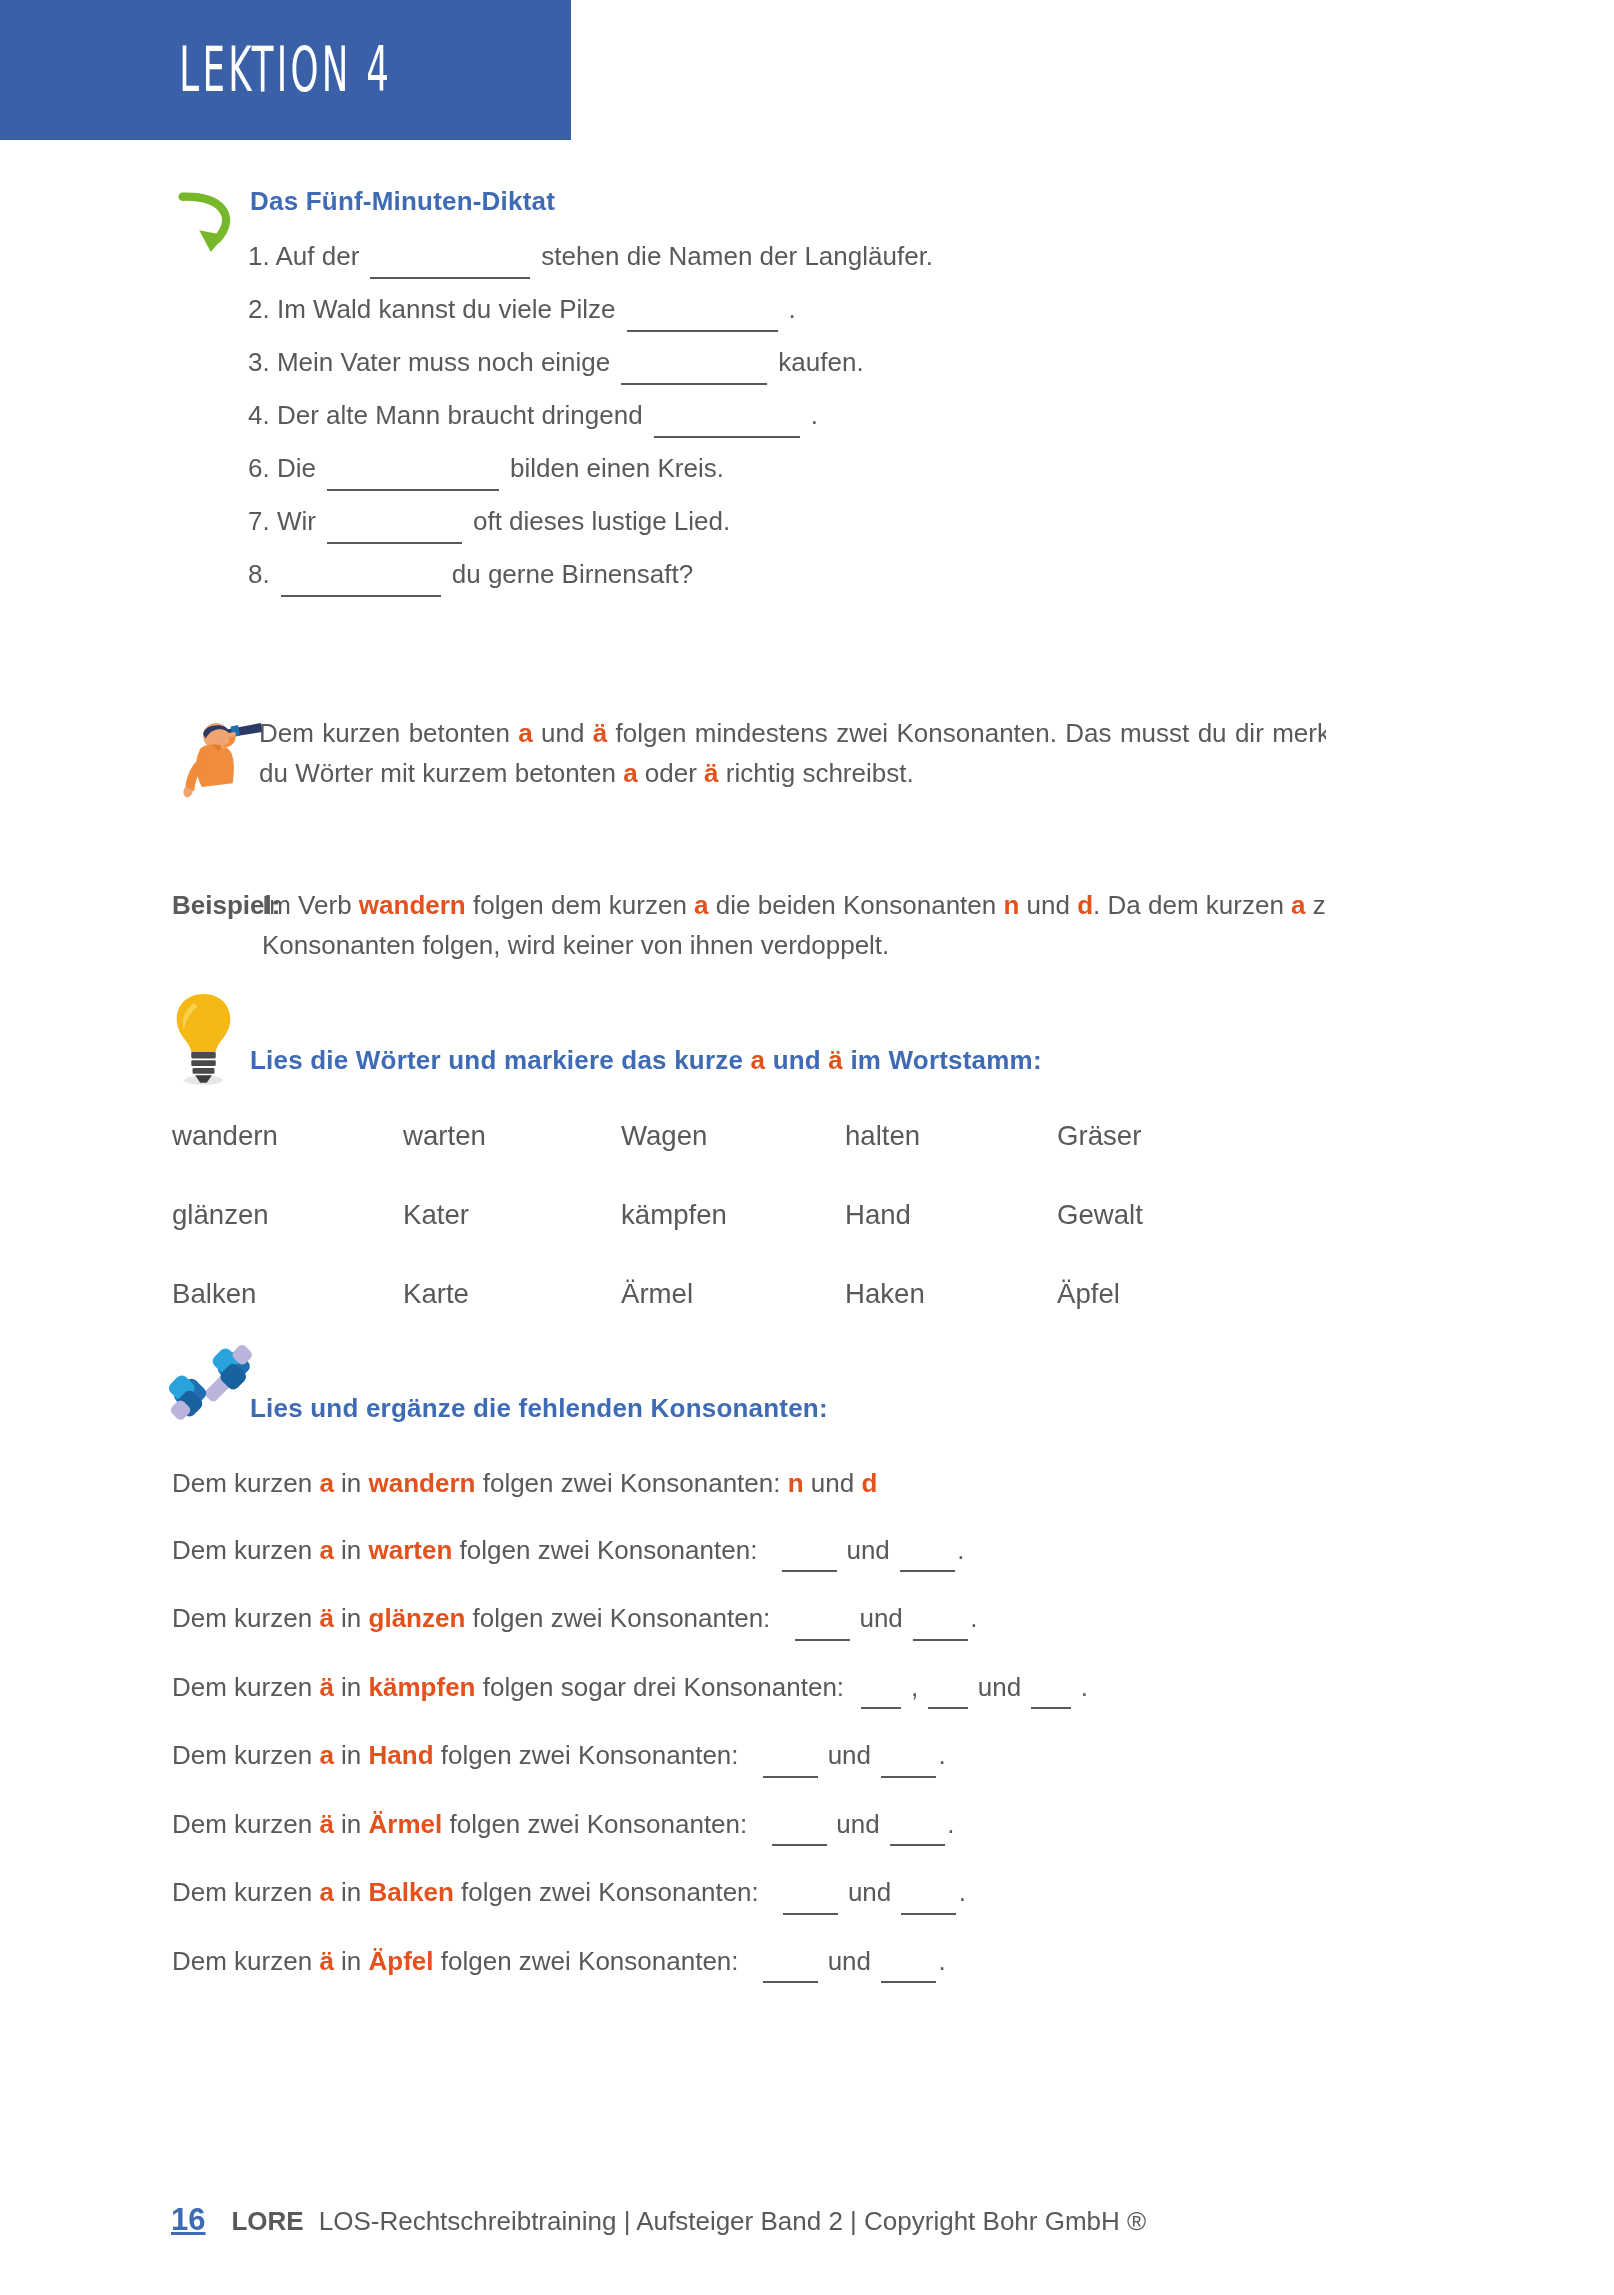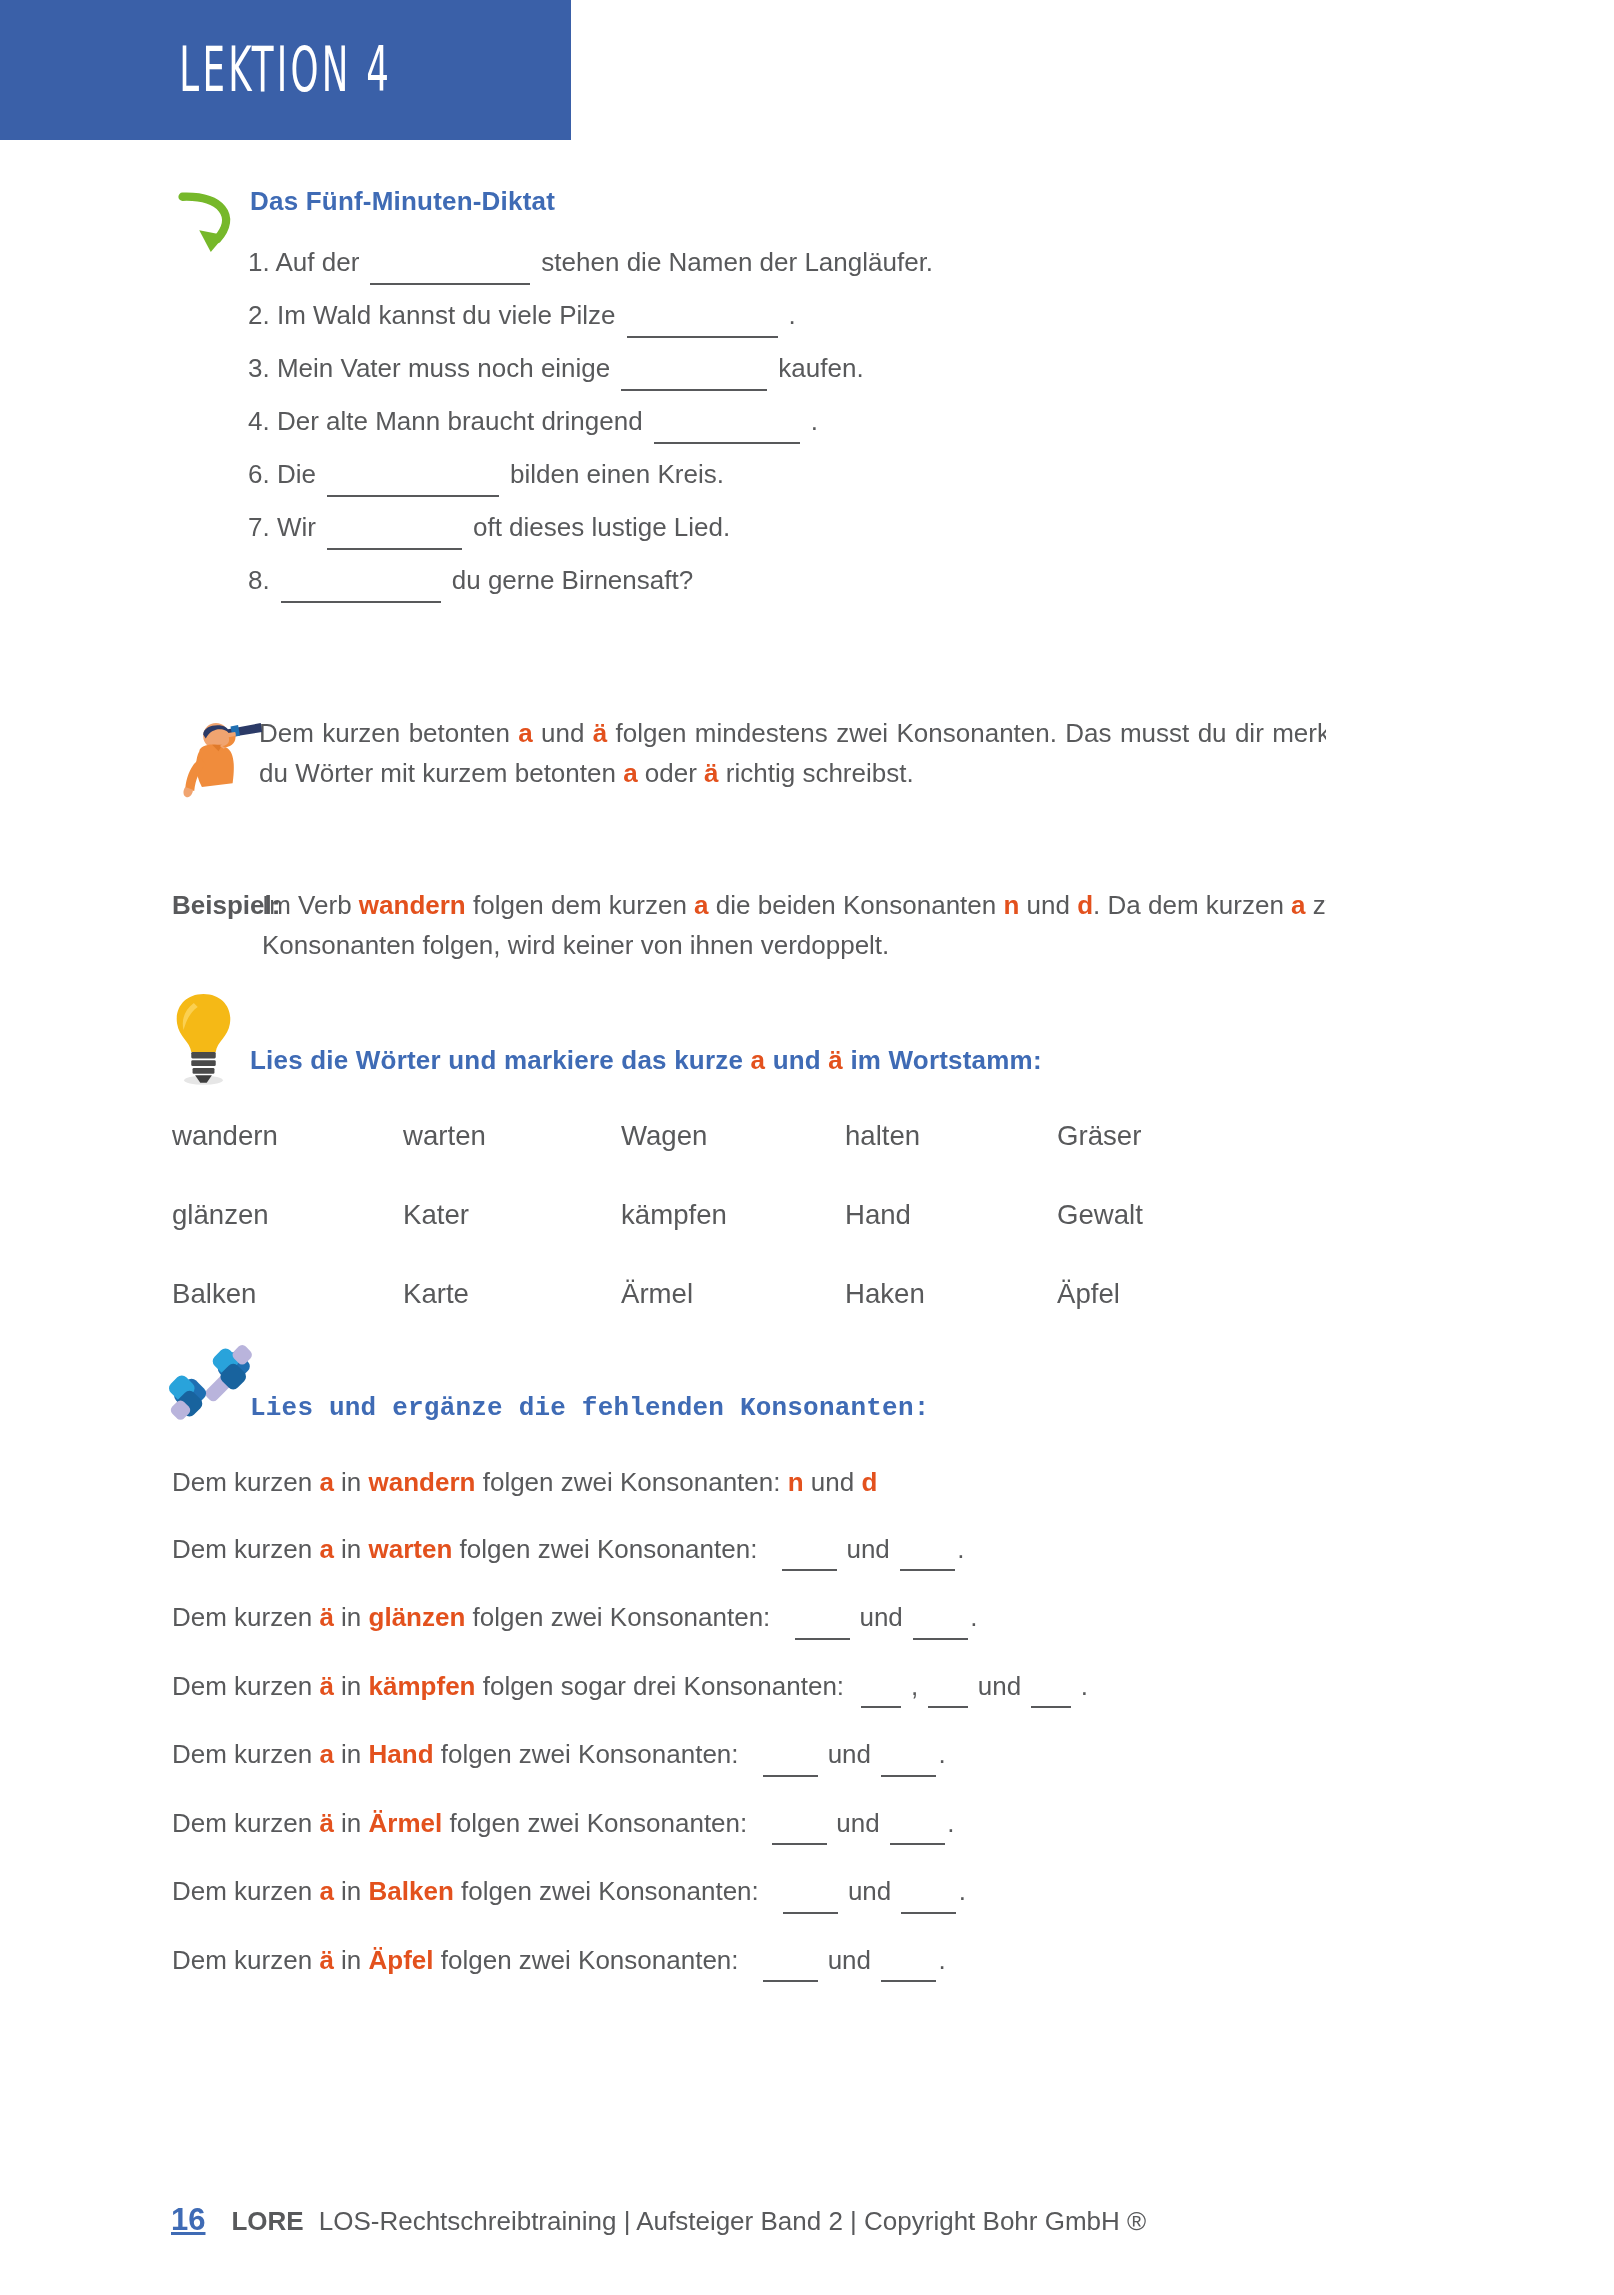--- a/index.html
+++ b/index.html
@@ -117,21 +117,21 @@
     margin-left: 69px;
   }
   #green-arrow {
     position: absolute;
     left: -10.3px;
     top: -1.3px;
     width: 77px;
     height: 71px;
   }
   #diktat-list {
-    margin: 26px 0 0 67px;
+    margin: 20px 0 0 67px;
     padding: 0;
     list-style: none;
   }
   #diktat-list li {
     margin: 0 0 11.5px 0;
     white-space: nowrap;
   }
   .blank {
     display: inline-block;
     border-bottom: 2.6px solid #58595B;
@@ -219,21 +219,20 @@
   #dumbbell-icon {
     position: absolute;
     left: -5.1px;
     top: 0px;
     width: 90px;
     height: 90px;
   }
   #konsonanten-heading {
     margin-left: 78px;
     margin-top: 53px;
-    font-family: Liberation Mono, monospace;
   }
   #konsonanten-list {
     margin: 40px 0 0 0;
     padding: 0;
     list-style: none;
   }
   #konsonanten-list li {
     margin-bottom: 27px;
     white-space: nowrap;
   }

